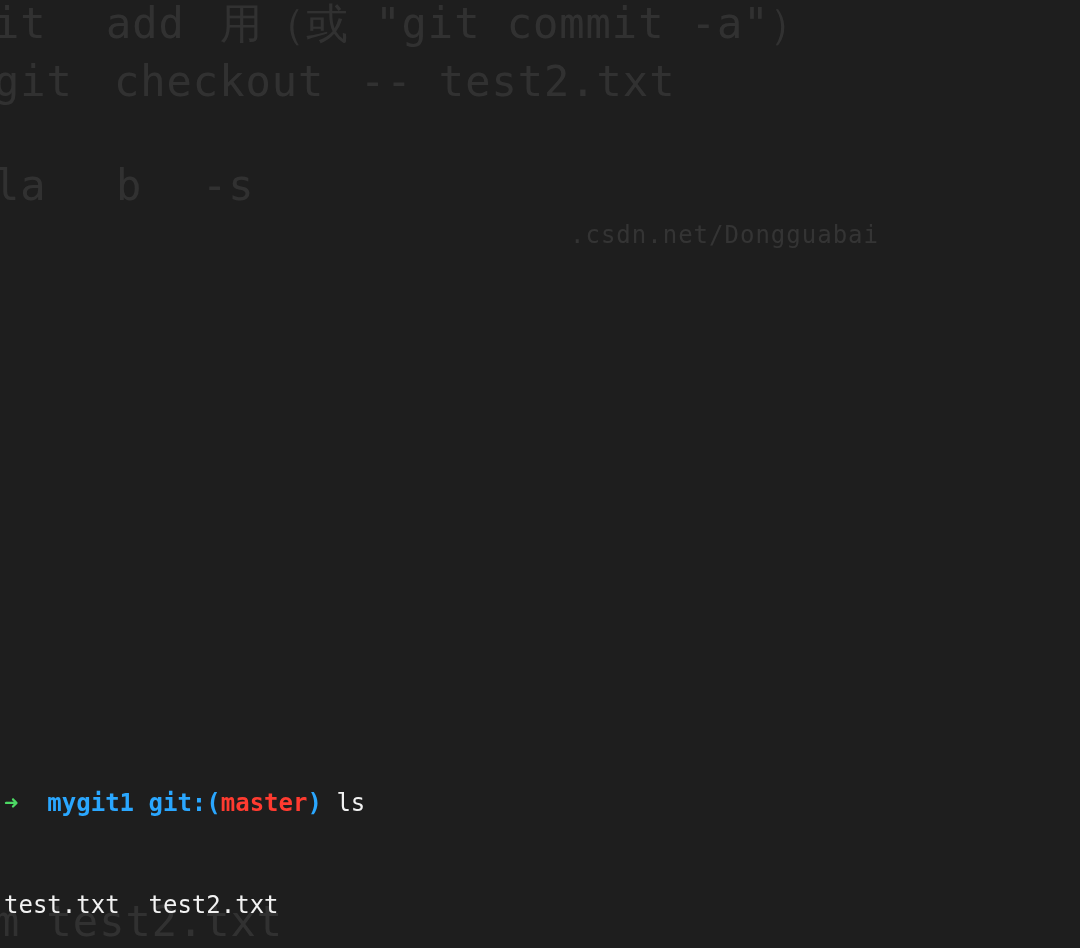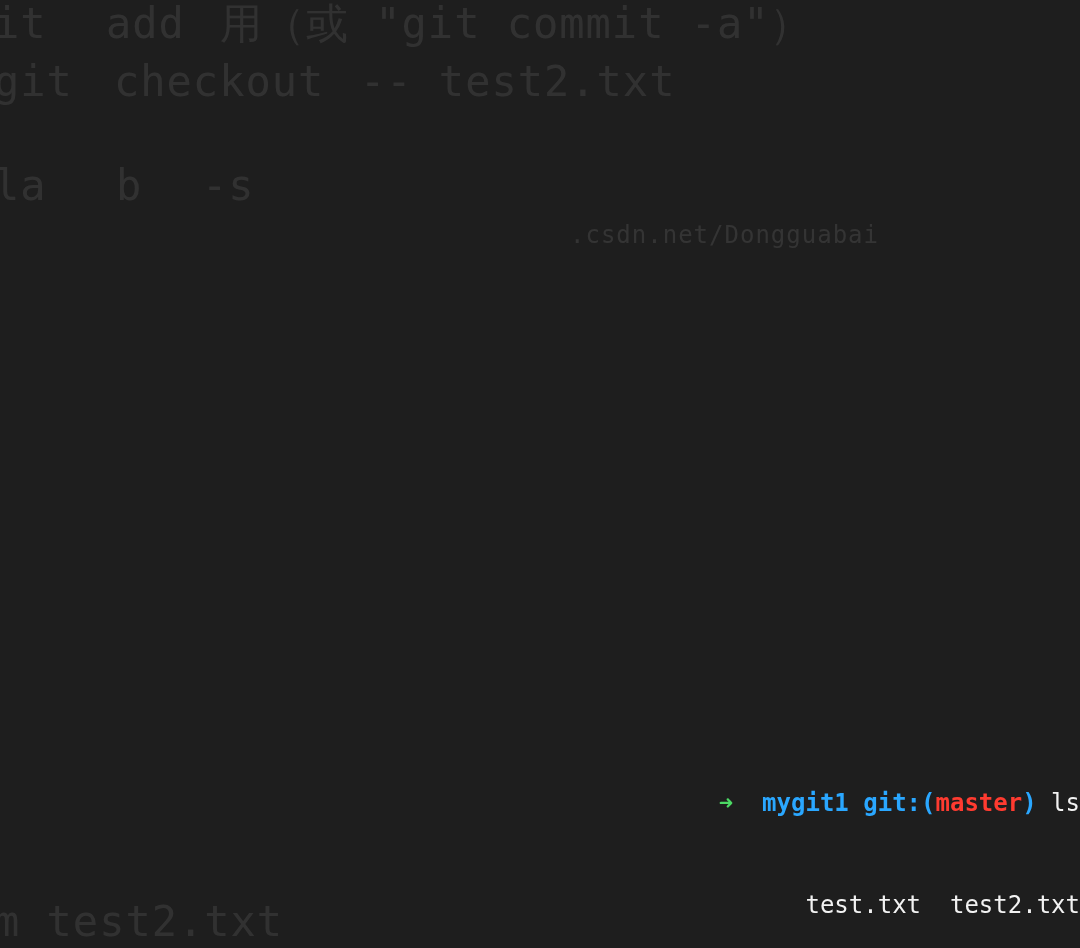--- a/index.html
+++ b/index.html
@@ -13,21 +13,21 @@
     font-size: 24px;
     line-height: 1.42;
     color: #f2f2f2;
   }
   .terminal {
     position: relative;
     padding-top: 2px;
     padding-left: 4px;
     white-space: pre;
   }
-  .line { white-space: pre-wrap; text-align: right; }
+  .line { white-space: pre-wrap; }
   .arrow { color: #4cd964; font-weight: bold; }
   .dir   { color: #2aa7ff; font-weight: bold; }
   .git   { color: #2aa7ff; font-weight: bold; }
   .paren { color: #2aa7ff; font-weight: bold; }
   .branch{ color: #ff3b30; font-weight: bold; }
   .cmd, .out { color: #f2f2f2; }
   .ghost-band {
     position: absolute;
     left: 0;
     right: 0;

